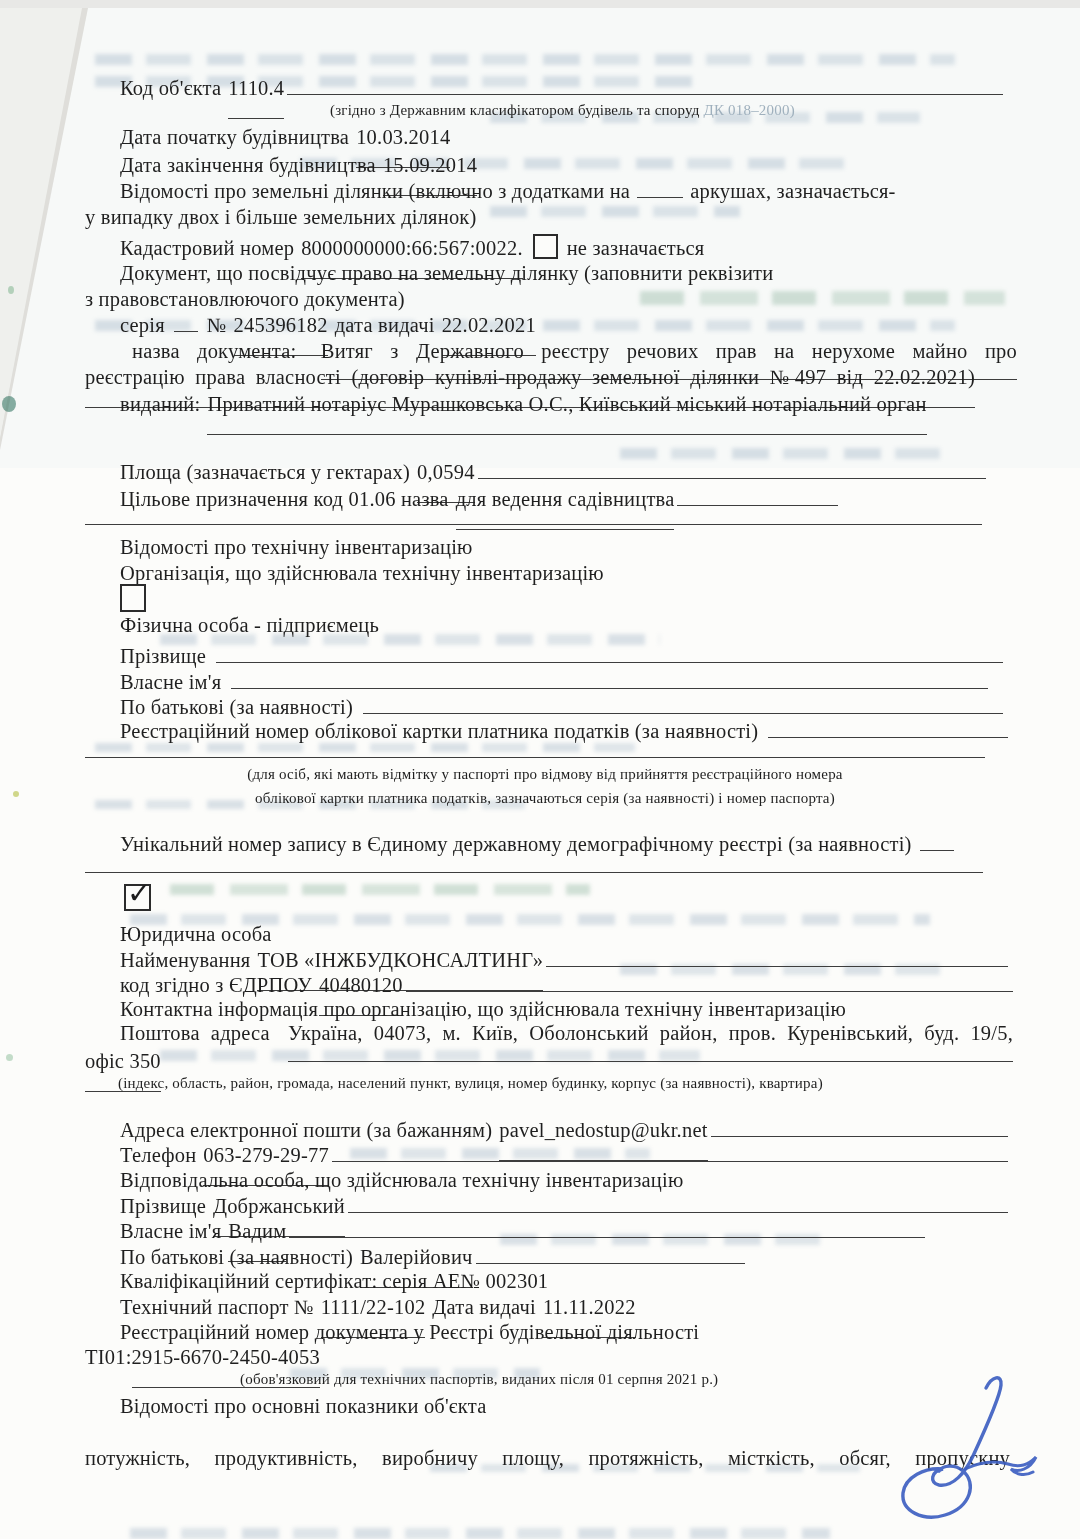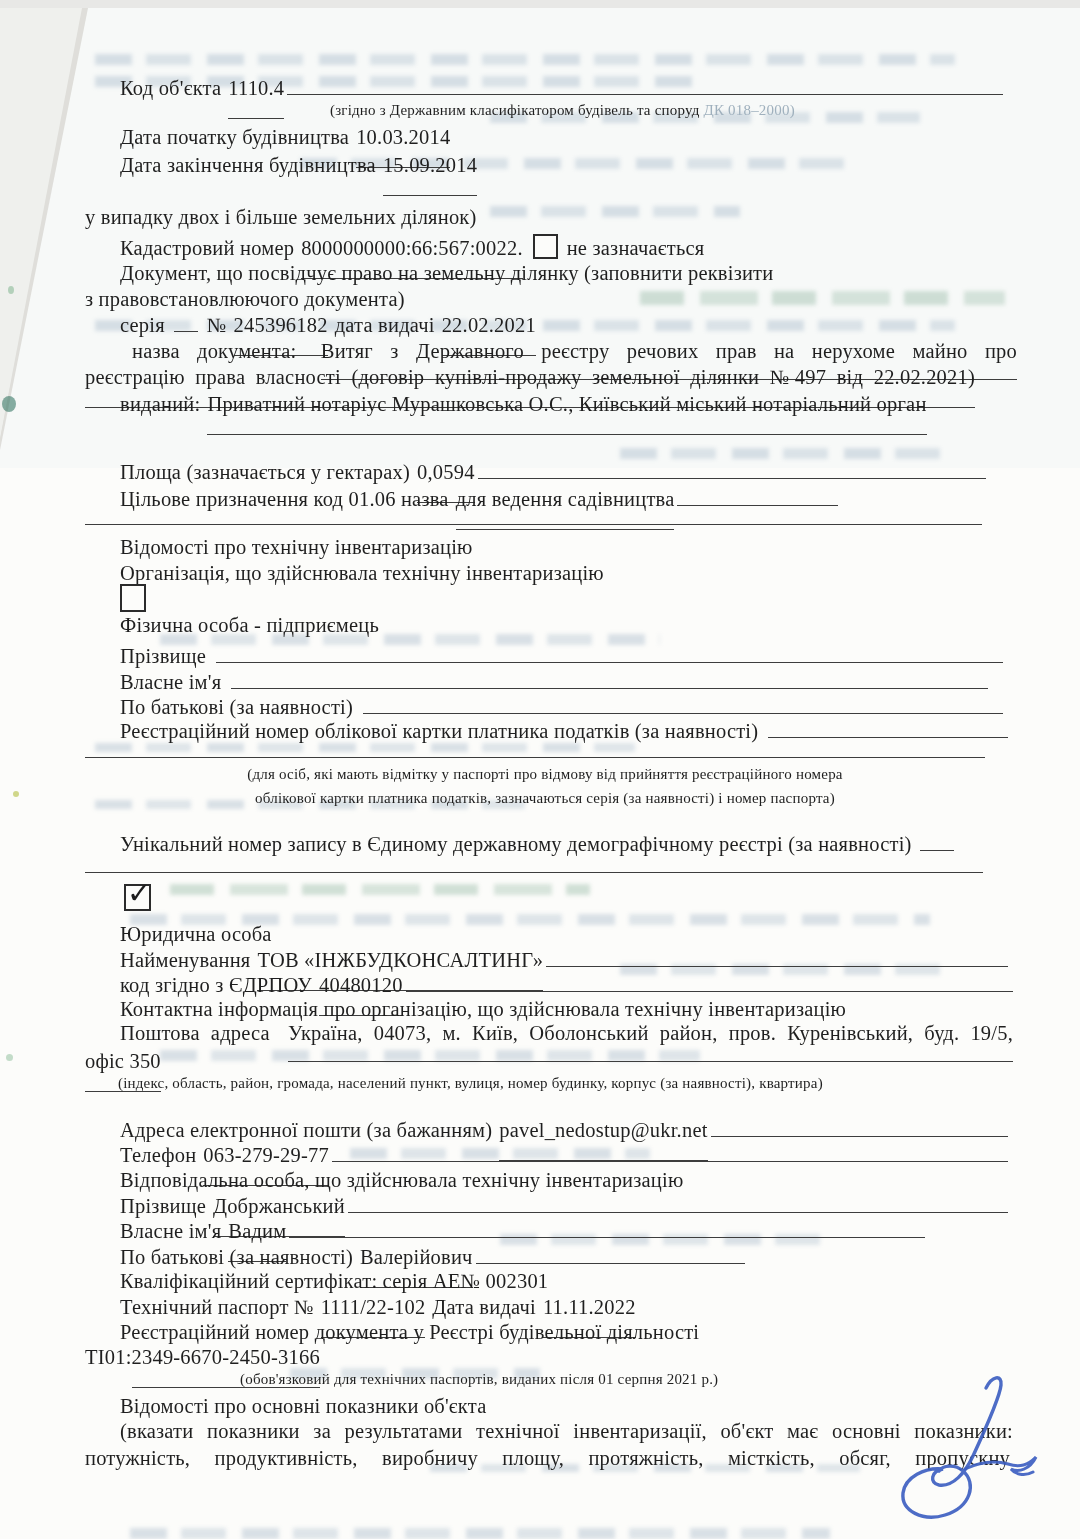--- a/index.html
+++ b/index.html
@@ -87,20 +87,25 @@
 
   <div class="line" style="left:120px;top:116px">
     <span class="lbl">Дата початку будівництва</span>
     <span class="u">10.03.2014</span>
   </div>
   <div class="line" style="left:120px;top:144px">
     <span class="lbl">Дата закінчення будівництва</span>
     <span class="u">15.09.2014</span>
   </div>
 
+  <div class="line" style="left:120px;top:170px;width:888px">
+    <span>Відомості про земельні ділянки (включно з додатками на</span>
+    <span class="blank" style="width:46px;margin:0 7px"></span>
+    <span>аркушах, зазначається-</span>
+  </div>
   <div class="line" style="left:85px;top:196px">
     <span>у випадку двох і більше земельних ділянок)</span>
   </div>
 
   <div class="line" style="left:120px;top:222px">
     <span class="lbl">Кадастровий номер</span>
     <span class="u">8000000000:66:567:0022.</span>
     <span class="cb cb-inline"></span>
     <span>не зазначається</span>
   </div>
@@ -254,31 +259,28 @@
     <span class="lbl">Технічний паспорт №</span>
     <span class="u">1111/22-102</span>
     <span class="lbl" style="margin-left:7px">Дата видачі</span>
     <span class="u">11.11.2022</span>
   </div>
   <div class="line" style="left:120px;top:1311px">
     <span>Реєстраційний номер документа у Реєстрі будівельної діяльності</span>
   </div>
   <div class="line" style="left:85px;top:1336px">
     <span>ТІ01:</span>
-    <span class="u">2349-6670-2450-3166</span>
+    <span class="u">2915-6670-2450-4053</span>
   </div>
   <div class="line sm" style="left:240px;top:1362px">
     <span>(обов'язковий для технічних паспортів, виданих після 01 серпня 2021 р.)</span>
   </div>
 
   <div class="line" style="left:120px;top:1385px">
     <span>Відомості про основні показники об'єкта</span>
-  </div>
-  <div class="line jl" style="left:120px;top:1410px;width:893px">
-    <span>(вказати показники за результатами технічної інвентаризації, об'єкт має основні показники:</span>
   </div>
   <div class="line jl" style="left:85px;top:1437px;width:925px">
     <span>потужність, продуктивність, виробничу площу, протяжність, місткість, обсяг, пропускну</span>
   </div>
 
   <div class="sig" style="left:872px;top:1364px">
     <svg width="180" height="160" viewBox="0 0 180 160" fill="none" xmlns="http://www.w3.org/2000/svg">
       <path d="M114 16 C120 4 130 2 129 13 C128 25 113 58 101 84 C93 101 81 115 67 113 C57 111 59 99 71 97 C53 95 33 105 31 121 C29 139 51 150 73 143 C99 135 105 111 91 99 C83 92 71 93 67 99" stroke="#3e5fc1" stroke-width="3.4" stroke-linecap="round" opacity="0.92"></path>
       <path d="M93 97 C106 91 122 88 136 92 C148 96 156 93 164 85 C158 97 147 101 139 97 C143 102 152 105 161 100" stroke="#3e5fc1" stroke-width="3" stroke-linecap="round" opacity="0.92"></path>
     </svg>

